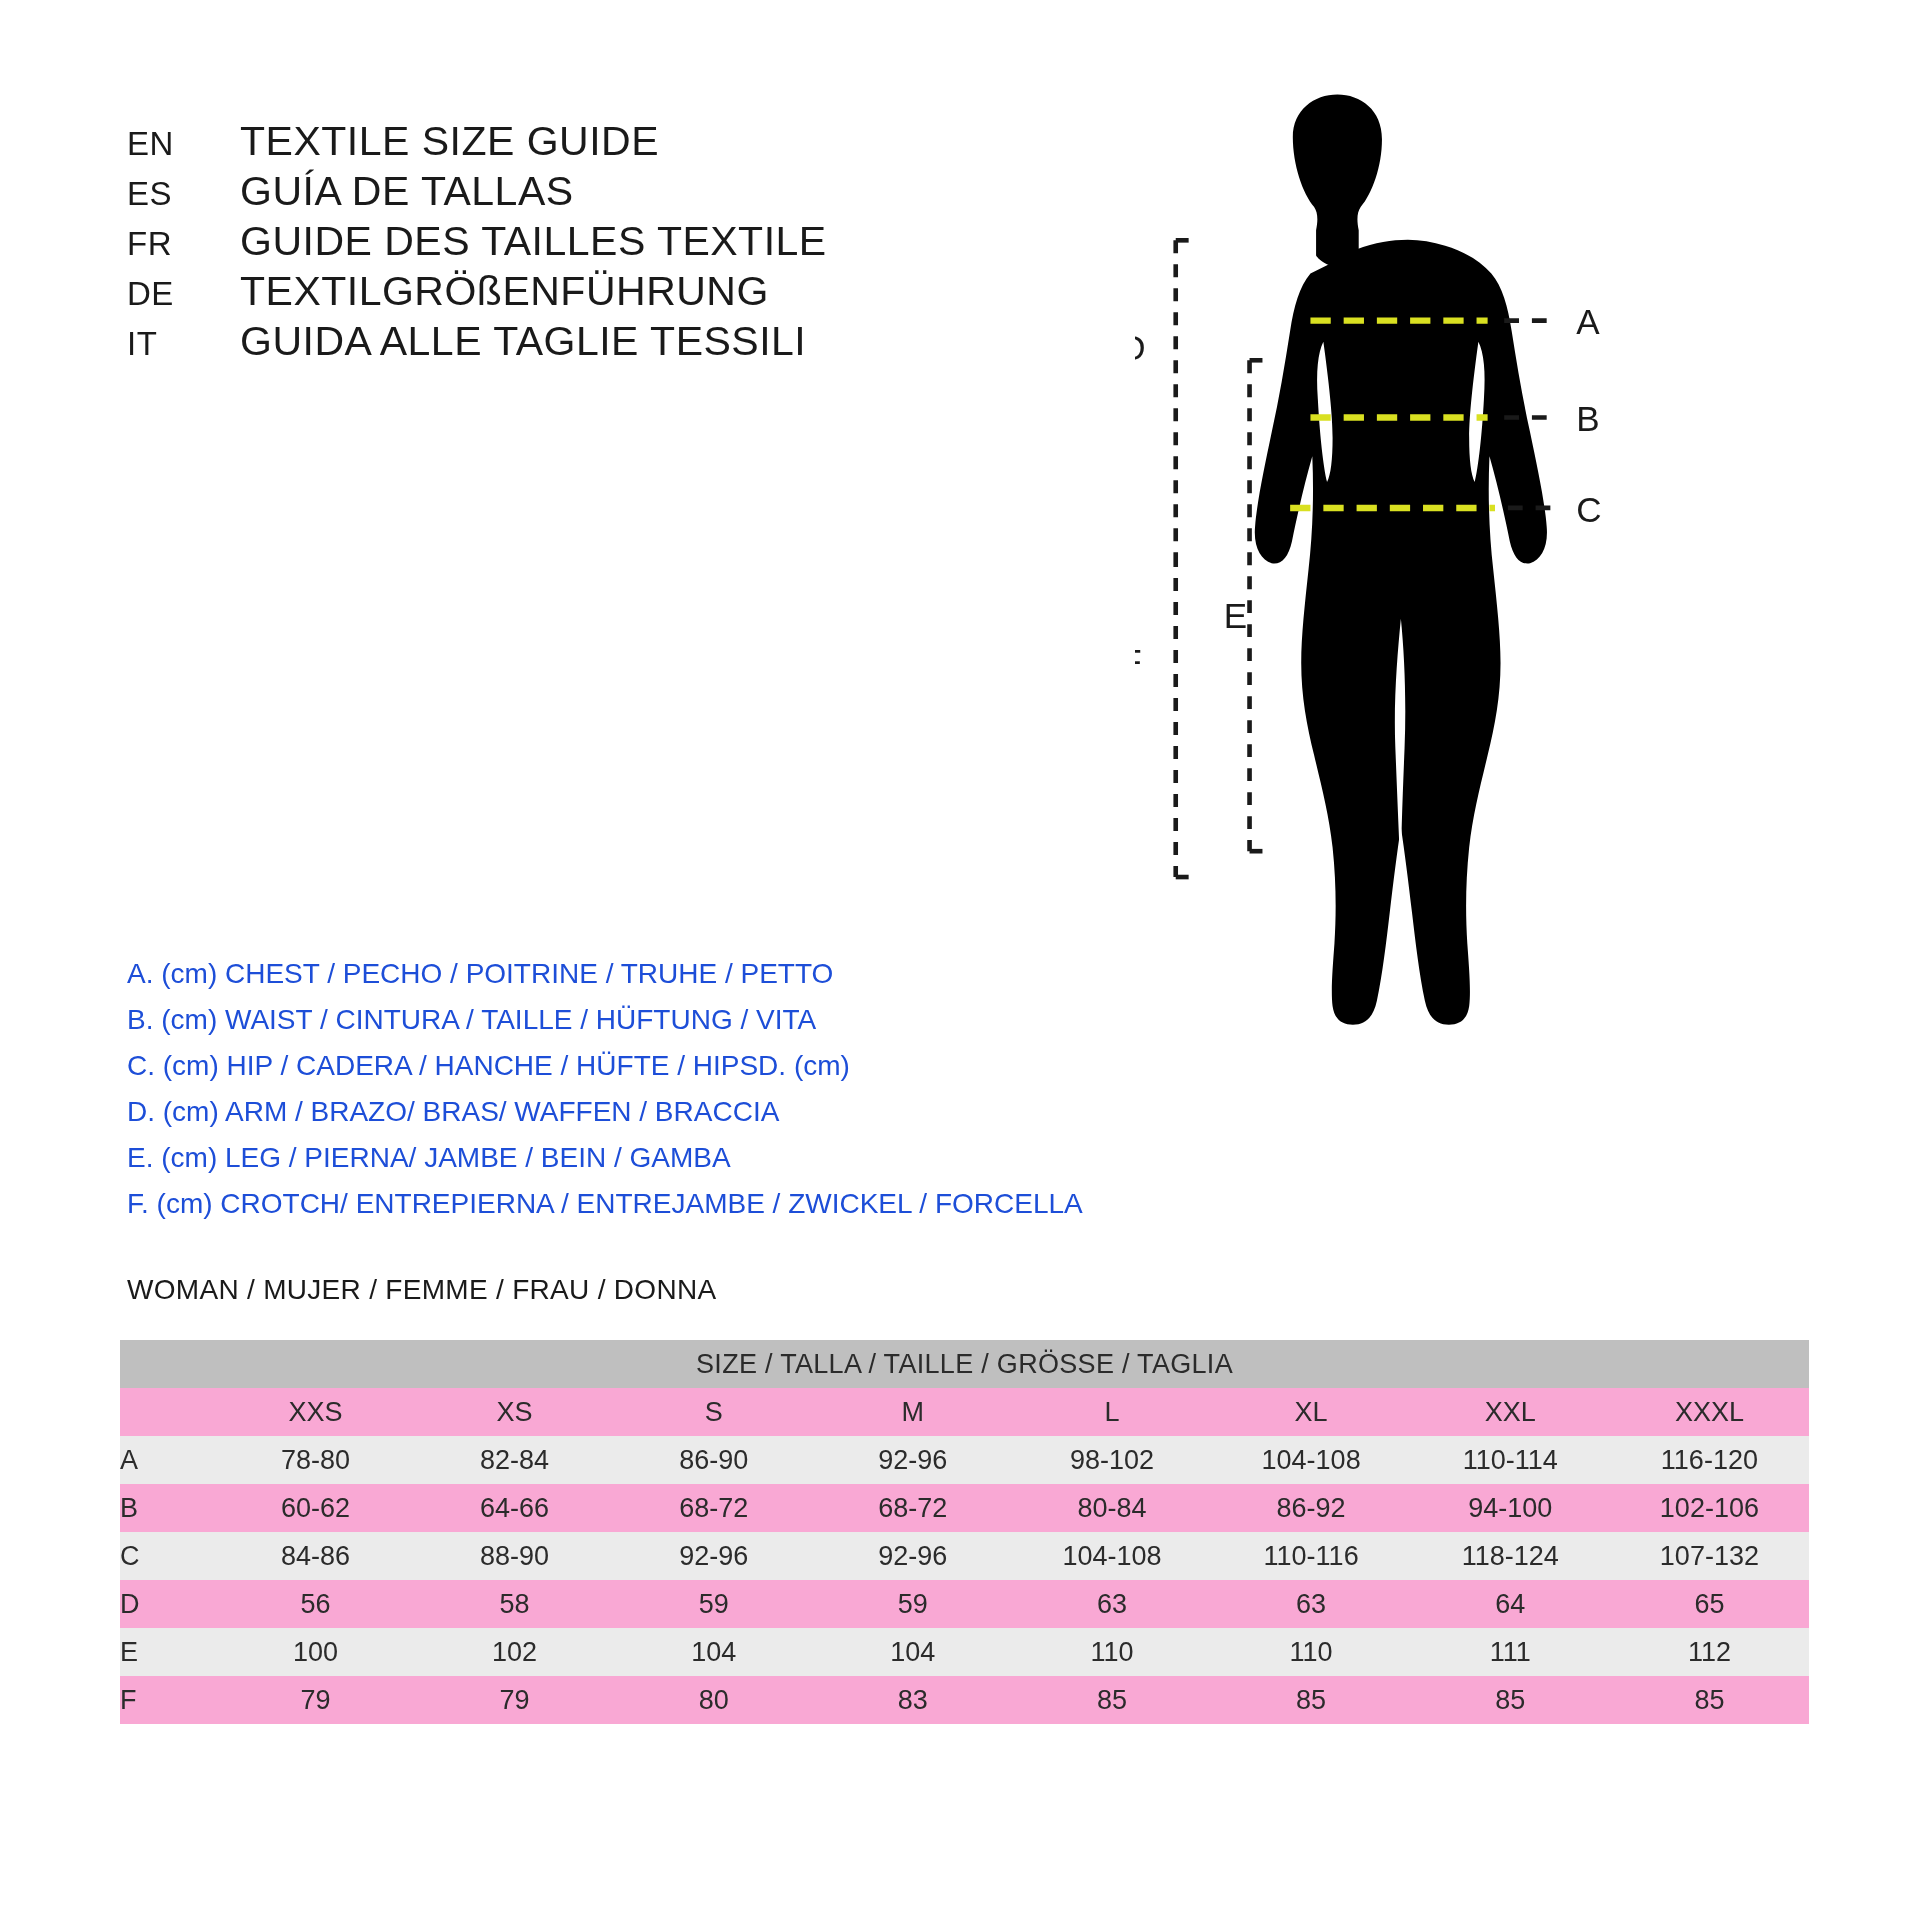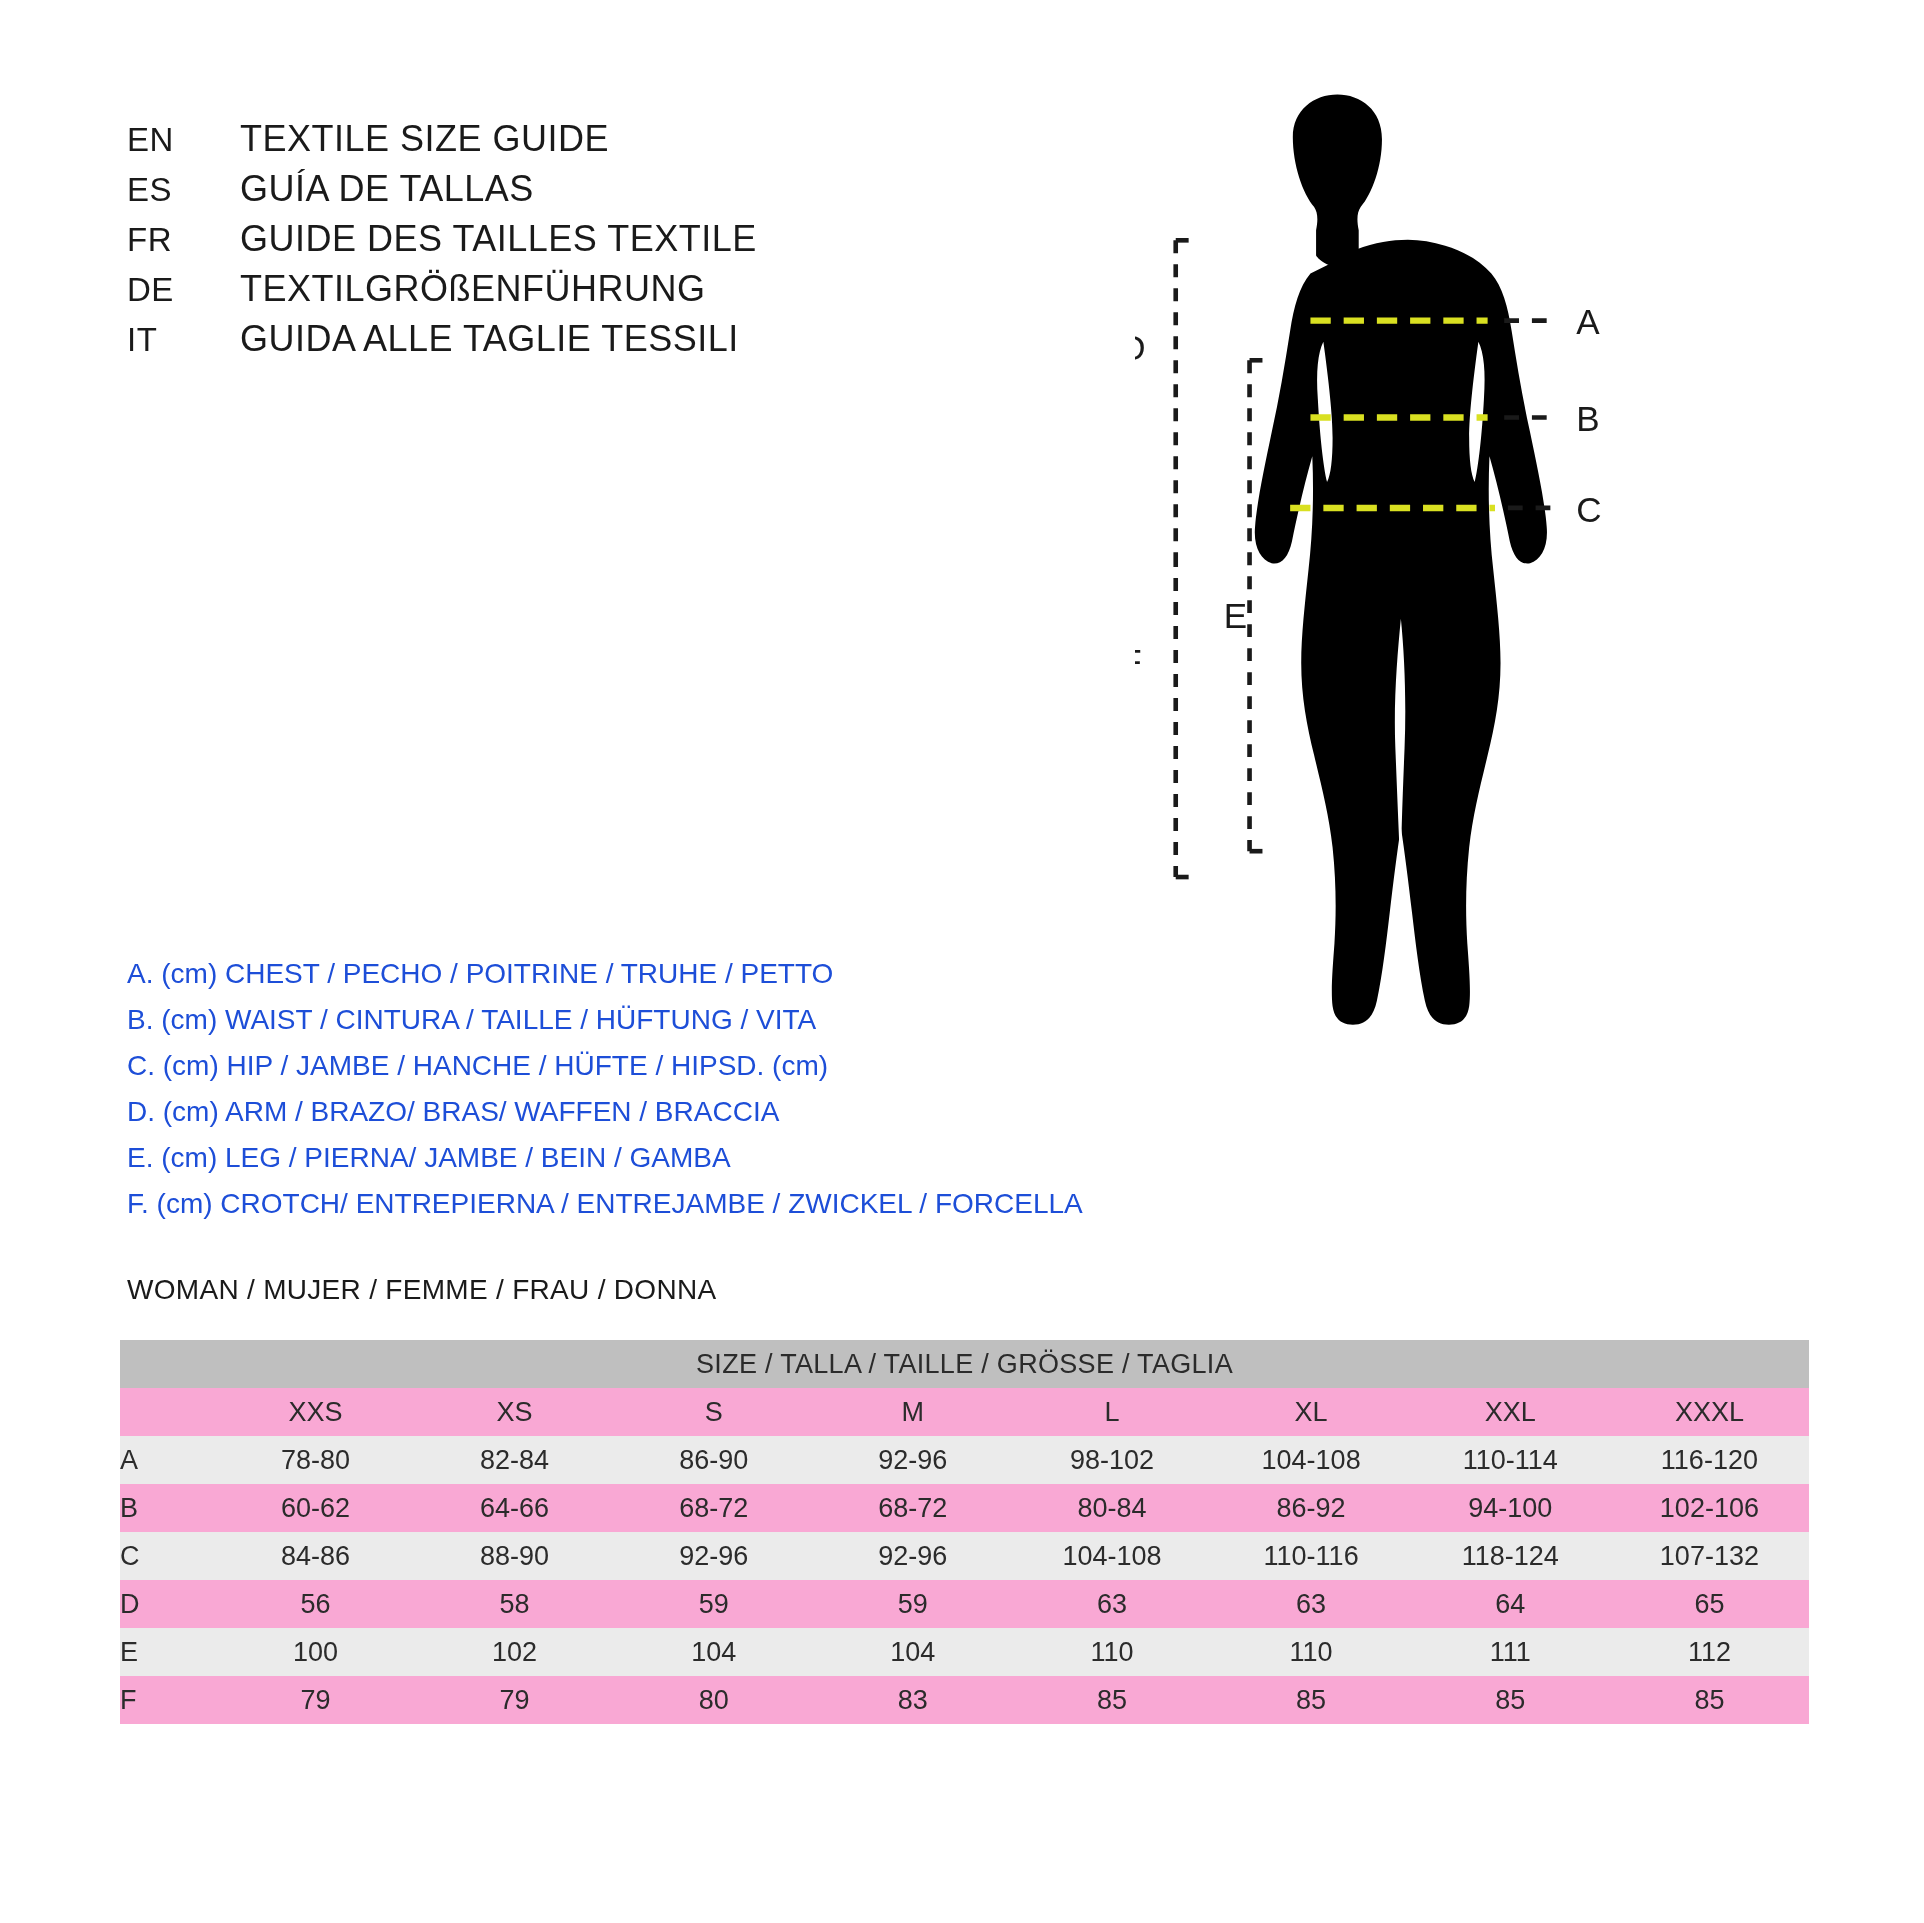--- a/index.html
+++ b/index.html
@@ -28,21 +28,21 @@
     align-items: baseline;
     height: 50px;
   }
   .title-lang {
     width: 113px;
     font-size: 33px;
     letter-spacing: 0.5px;
     color: #1a1a1a;
   }
   .title-text {
-    font-size: 36px;
+    font-size: 41px;
     letter-spacing: 0.5px;
     color: #1a1a1a;
     white-space: nowrap;
   }
 
   
   #legend {
     position: absolute;
     left: 127px;
     top: 951px;
@@ -258,21 +258,21 @@
     <line x1="124" y1="320" x2="124" y2="852" stroke="#1a1a1a" stroke-width="5" stroke-dasharray="14 12"></line>
     <line x1="124" y1="320" x2="146" y2="320" stroke="#1a1a1a" stroke-width="5" stroke-dasharray="14 12"></line>
     <line x1="124" y1="852" x2="146" y2="852" stroke="#1a1a1a" stroke-width="5" stroke-dasharray="14 12"></line>
     <text x="96" y="610" font-family="Liberation Sans, sans-serif" font-size="38" fill="#1a1a1a">E</text>
   </svg>
 </div>
 
 <div id="legend">
   <div class="legend-row">A. (cm) CHEST / PECHO / POITRINE / TRUHE / PETTO</div>
   <div class="legend-row">B. (cm) WAIST / CINTURA / TAILLE / HÜFTUNG / VITA</div>
-  <div class="legend-row">C. (cm) HIP / JAMBE / HANCHE / HÜFTE / HIPSD. (cm)</div>
+  <div class="legend-row">C. (cm) HIP / CADERA / HANCHE / HÜFTE / HIPSD. (cm)</div>
   <div class="legend-row">D. (cm) ARM / BRAZO/ BRAS/ WAFFEN / BRACCIA</div>
   <div class="legend-row">E. (cm) LEG / PIERNA/ JAMBE / BEIN / GAMBA</div>
   <div class="legend-row">F. (cm) CROTCH/ ENTREPIERNA / ENTREJAMBE / ZWICKEL / FORCELLA</div>
 </div>
 
 <div id="gender-row">WOMAN / MUJER / FEMME / FRAU / DONNA</div>
 
 <div id="table-wrap">
   <table class="size-table">
     <colgroup>

